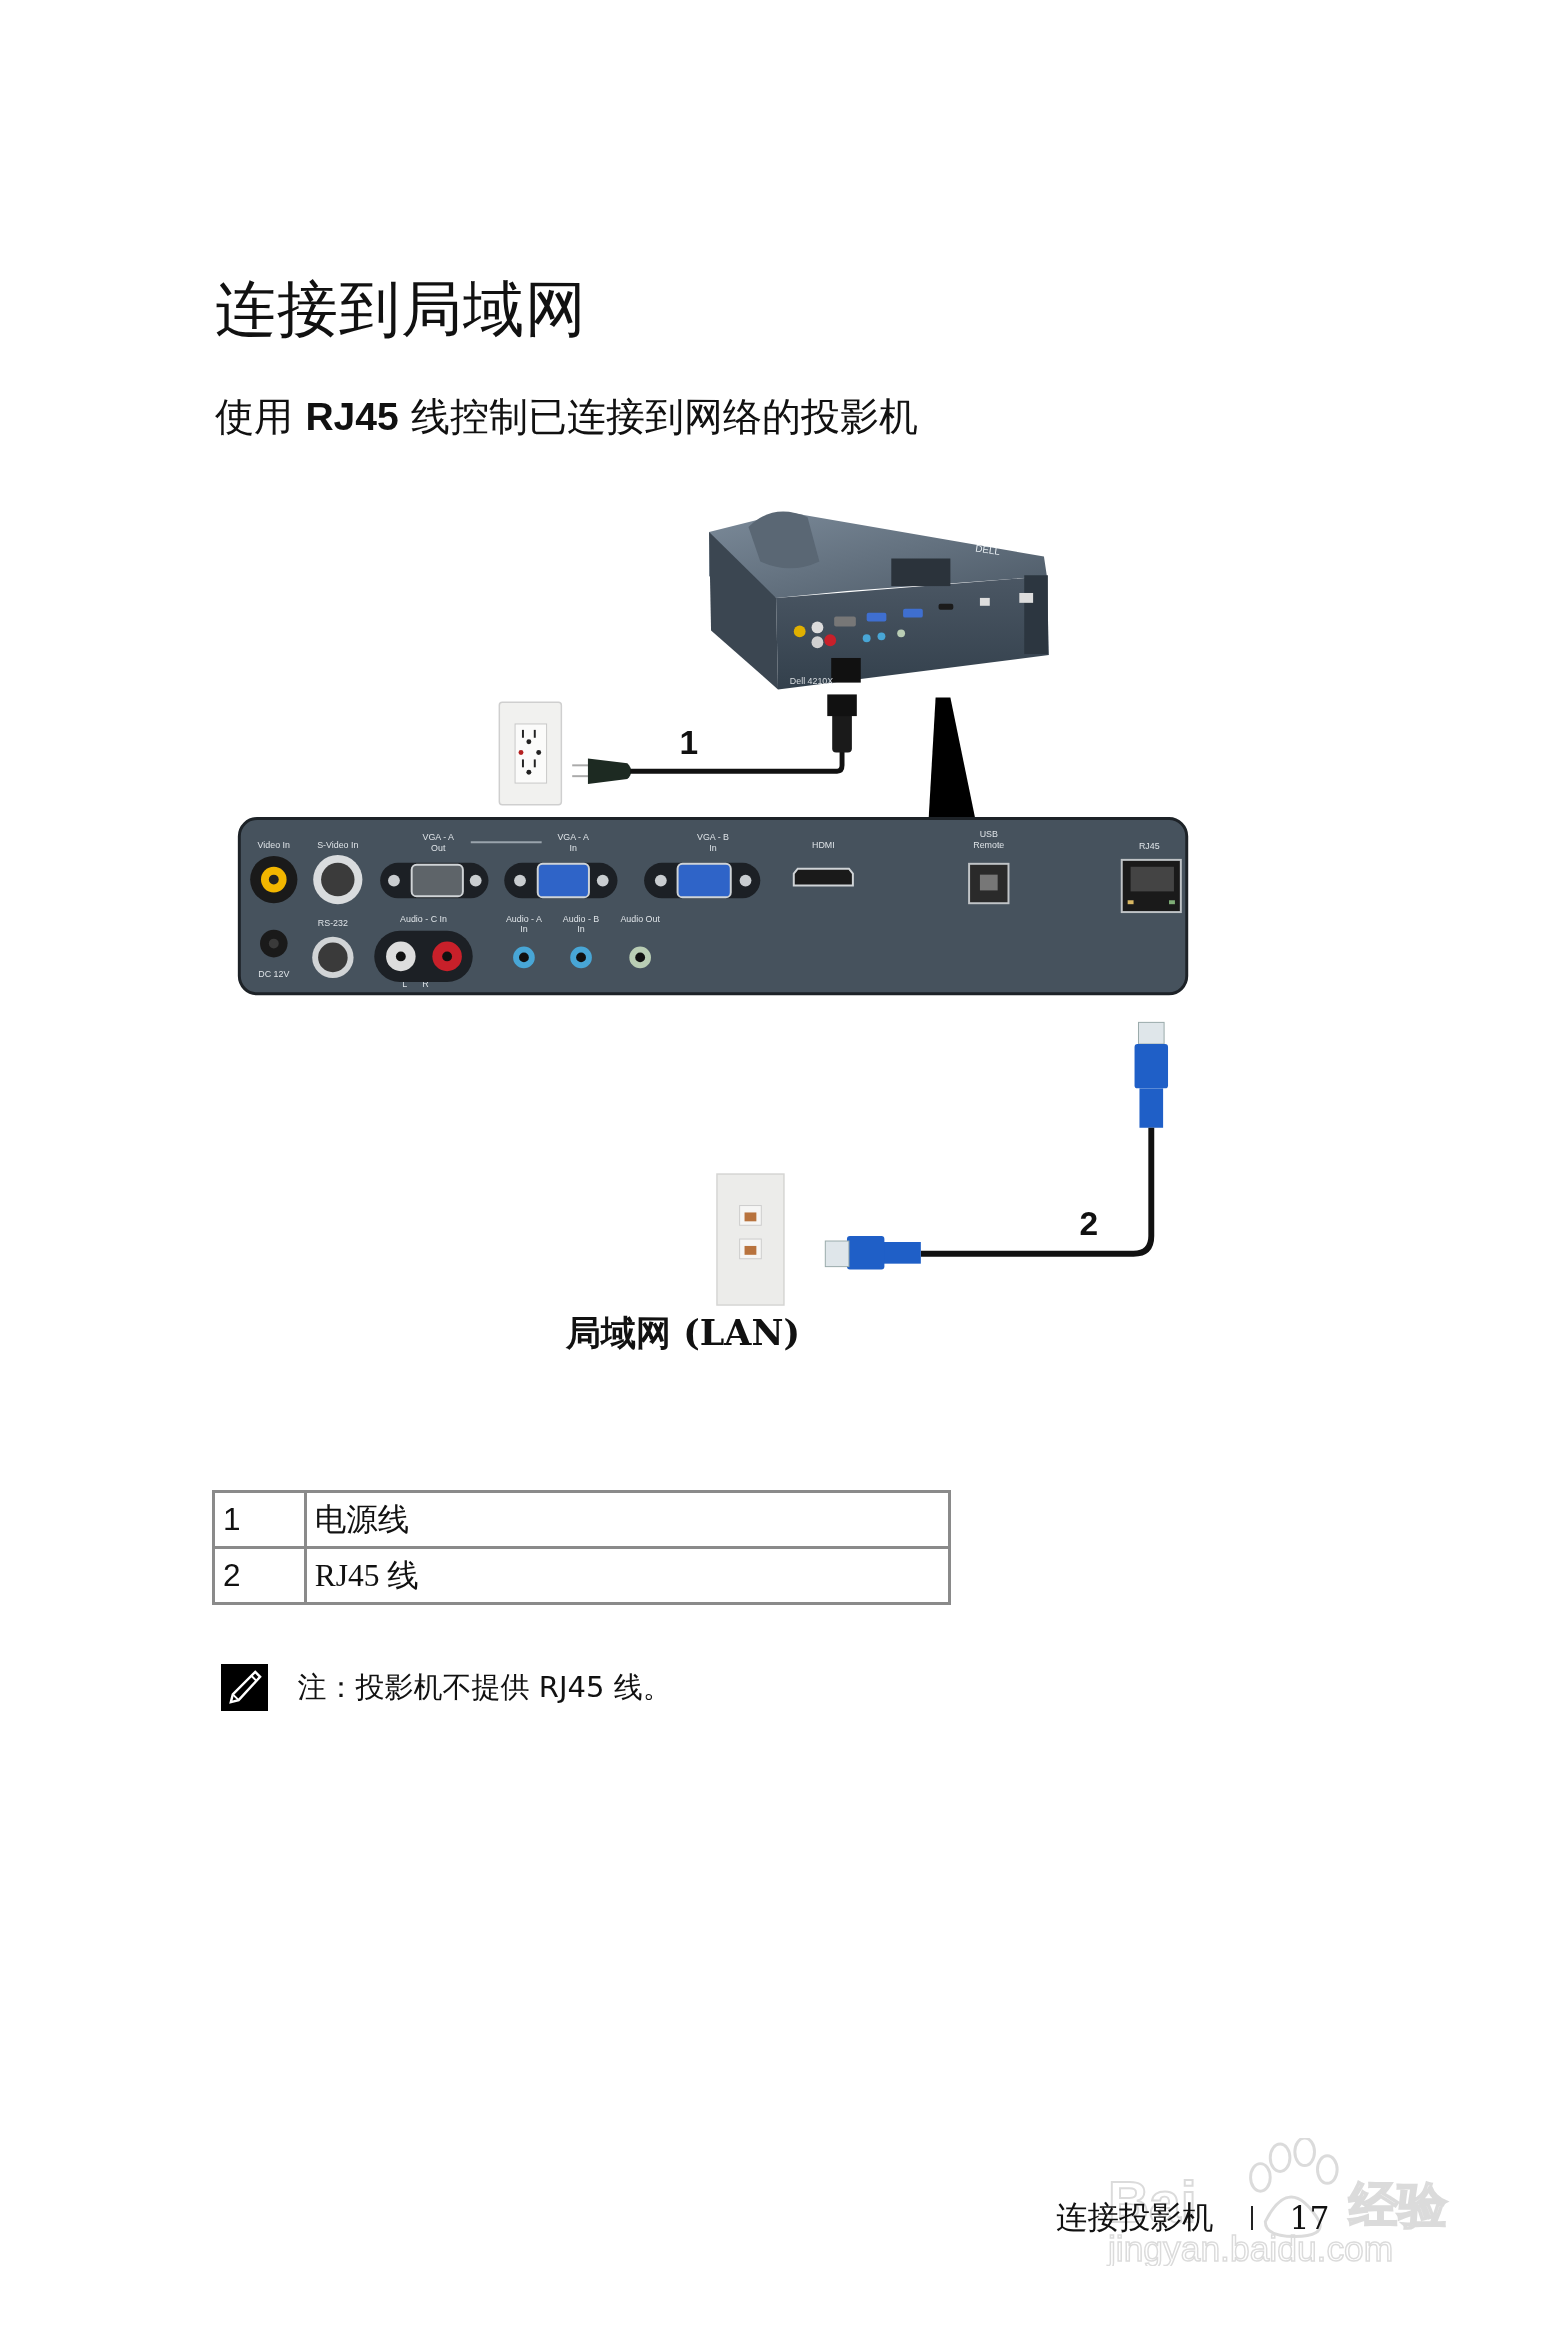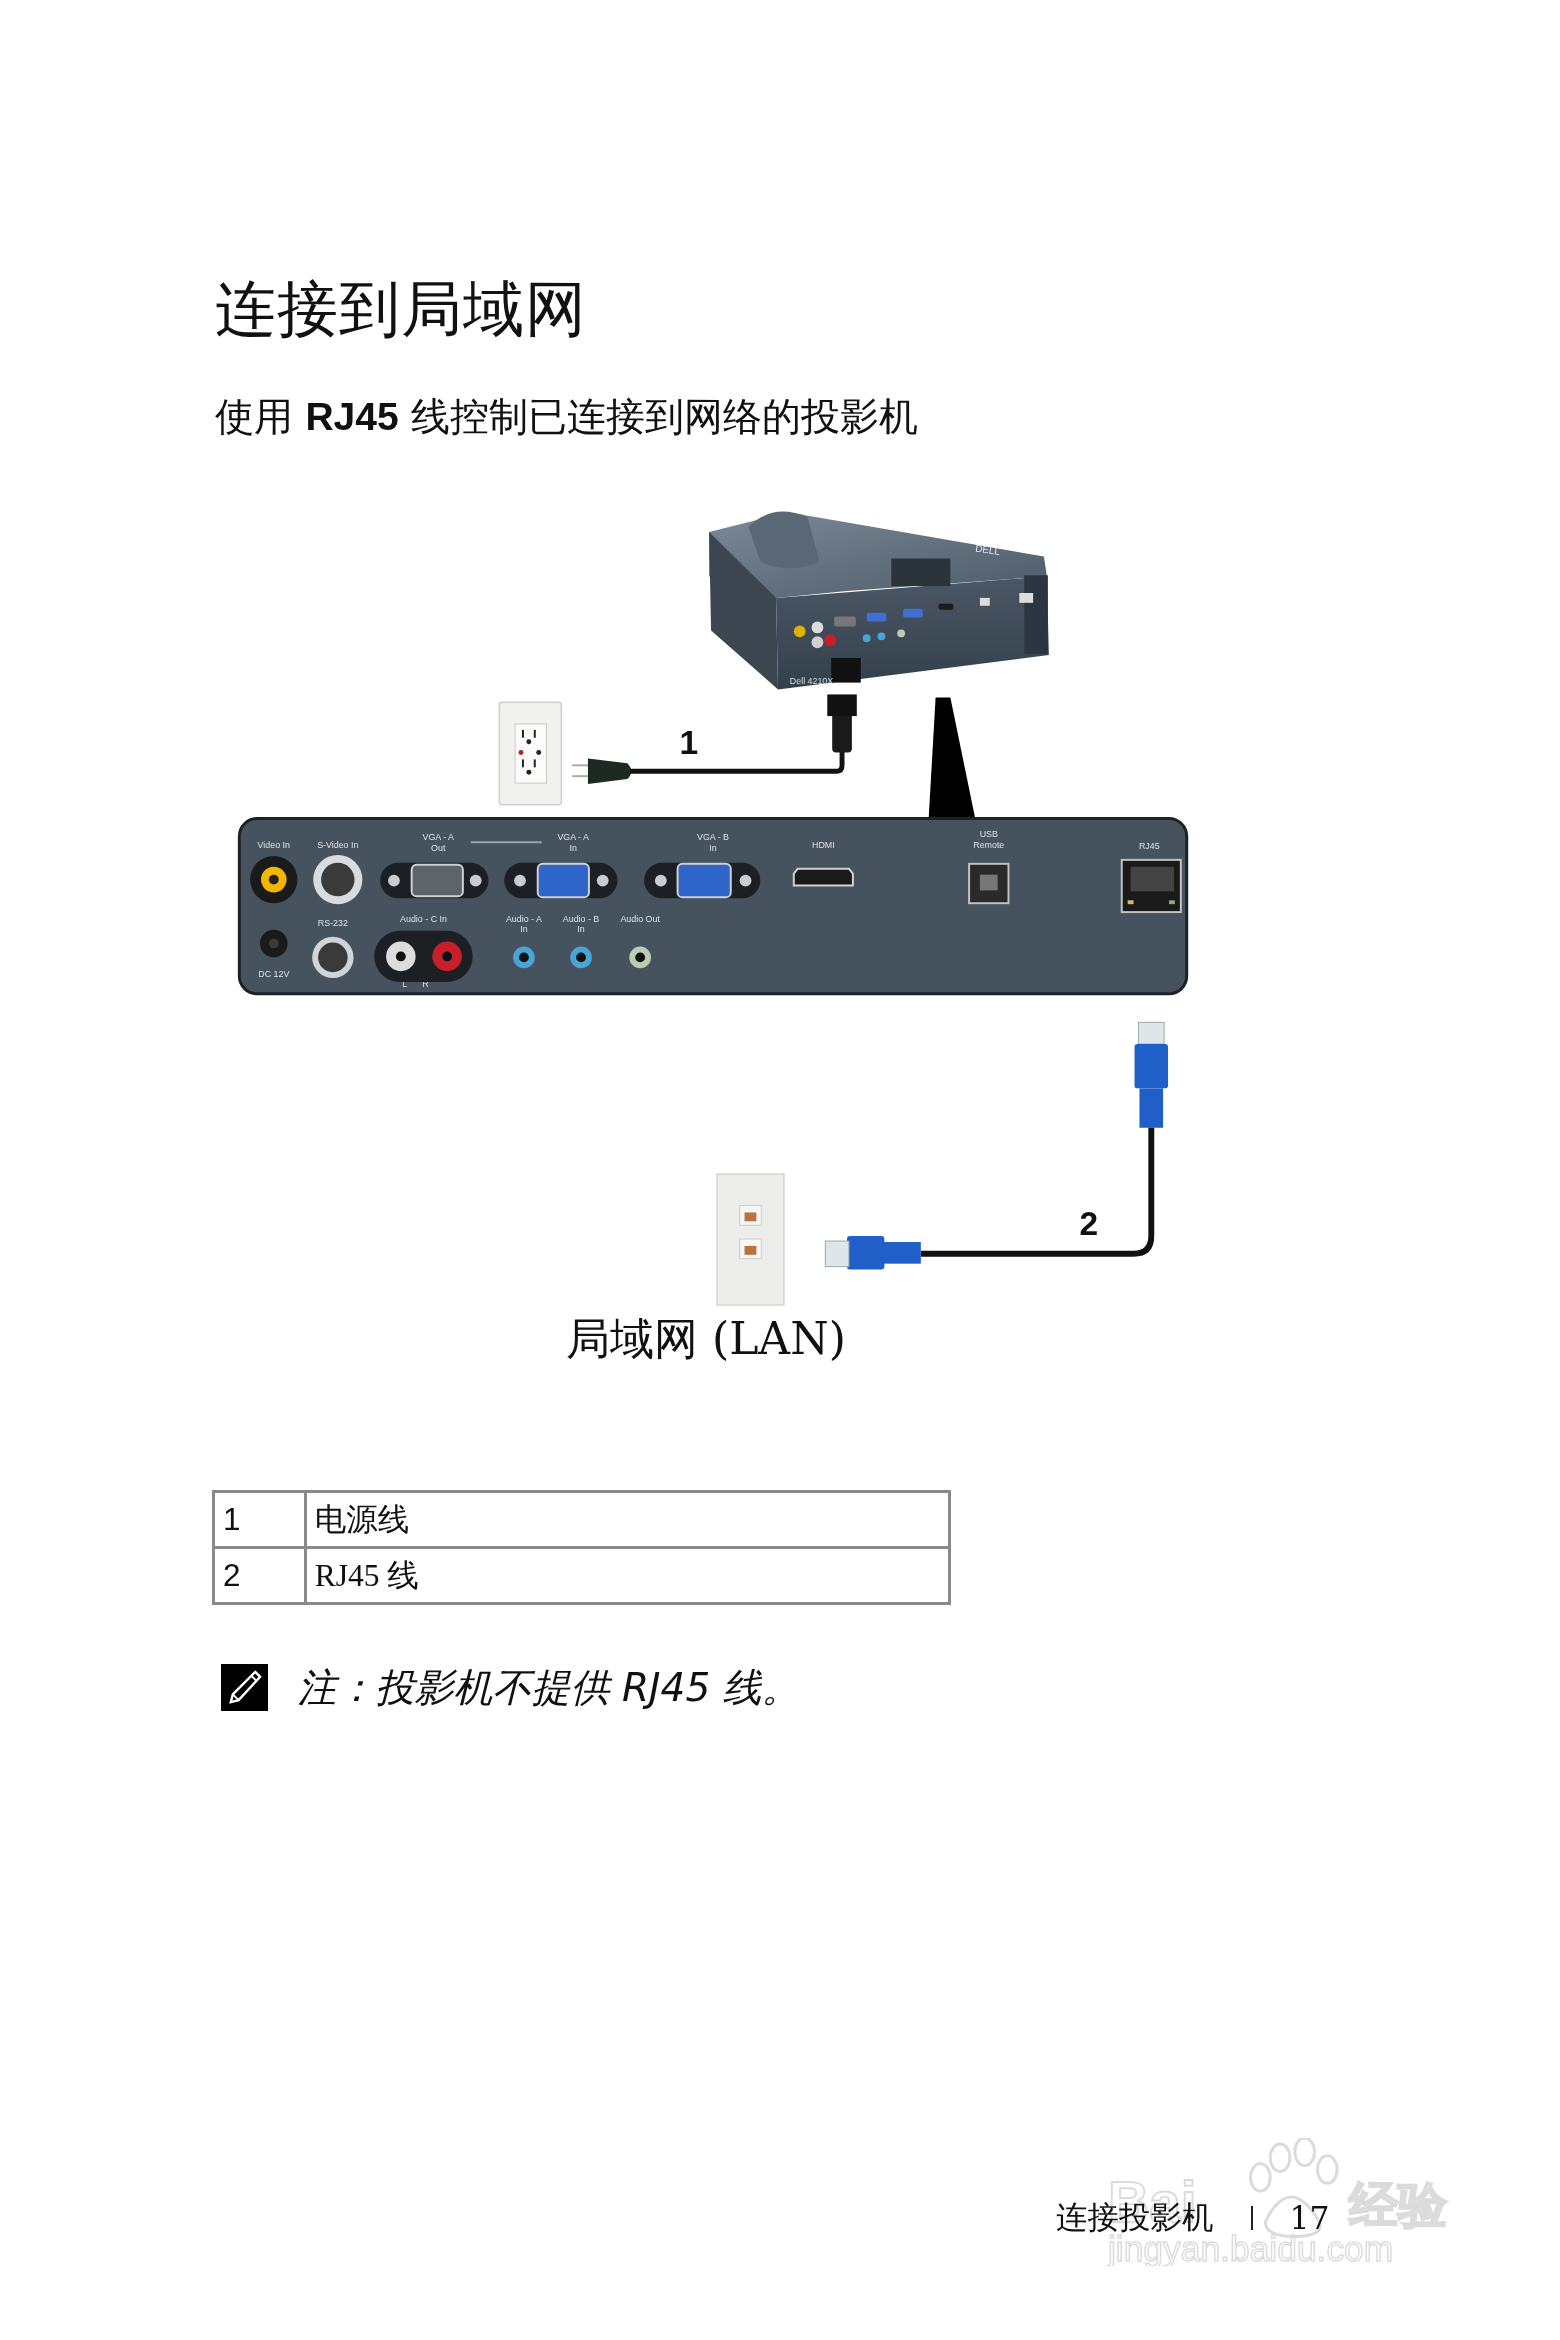--- a/index.html
+++ b/index.html
@@ -2,27 +2,27 @@
 <html><head>
 <meta charset="utf-8">
 <style>
   html,body{margin:0;padding:0;background:#fff;}
   body{width:1560px;height:2341px;position:relative;overflow:hidden;font-family:"DejaVu Sans","Liberation Sans",sans-serif;color:#111;}
   .abs{position:absolute;}
   .h1{left:215px;top:274px;font-size:61px;line-height:69px;font-family:"DejaVu Sans",sans-serif;letter-spacing:1px;}
   .h2{left:215px;top:392px;font-size:39px;line-height:49px;font-family:"DejaVu Sans",sans-serif;}
   .h2 b{font-weight:bold;font-family:"Liberation Sans",sans-serif;}
   .diagram{left:0;top:0;width:1560px;height:1379px;}
-  .cap{left:566px;top:1310px;font-size:44px;font-family:"DejaVu Serif","Liberation Serif",serif;}
+  .cap{left:566px;top:1310px;font-size:35px;font-family:"DejaVu Serif","Liberation Serif",serif;font-weight:bold;}
   table.legend{position:absolute;left:212px;top:1490px;width:739px;border-collapse:collapse;}
   table.legend td{border:3px solid #8a8a8a;height:53px;font-size:31.5px;font-family:Liberation Serif, serif;padding:0 7.9px;}
   table.legend td.num{width:73px;font-family:"Liberation Sans",sans-serif;}
   .note{left:221px;top:1658px;height:59px;display:flex;align-items:center;}
   .note-icon{width:47px;height:47px;background:#000;margin-right:29.6px;display:flex;align-items:center;justify-content:center;}
-  .note-text{font-size:39px;font-family:"DejaVu Sans",sans-serif;font-style:italic;}
+  .note-text{font-size:29px;font-family:"DejaVu Sans",sans-serif;}
   .footer{left:1056px;top:2197px;font-size:31.5px;font-family:"DejaVu Serif",serif;display:flex;align-items:center;}
   .footer .sep{display:inline-block;width:2px;height:23.6px;background:#222;margin:0 37px;}
   .wm{left:1103px;top:2138px;width:364px;height:128px;opacity:0.35;}
 </style>
 </head>
 <body>
 
 <div class="abs h1">连接到局域网</div>
 <div class="abs h2"><span>使用 </span><b>RJ45</b><span> 线控制已连接到网络的投影机</span></div>
 

